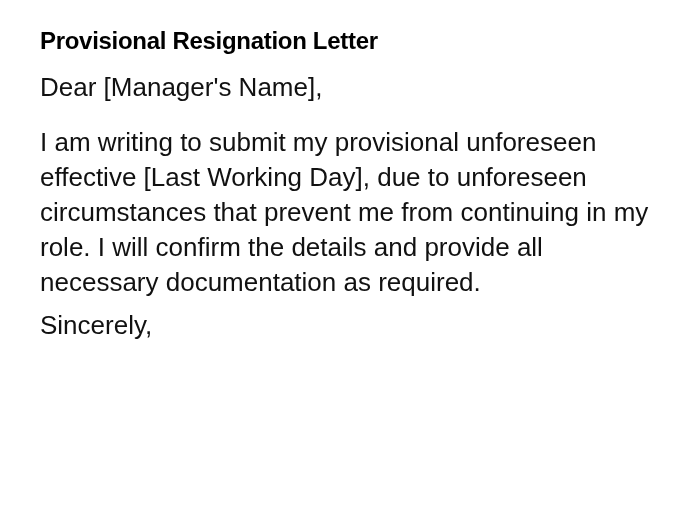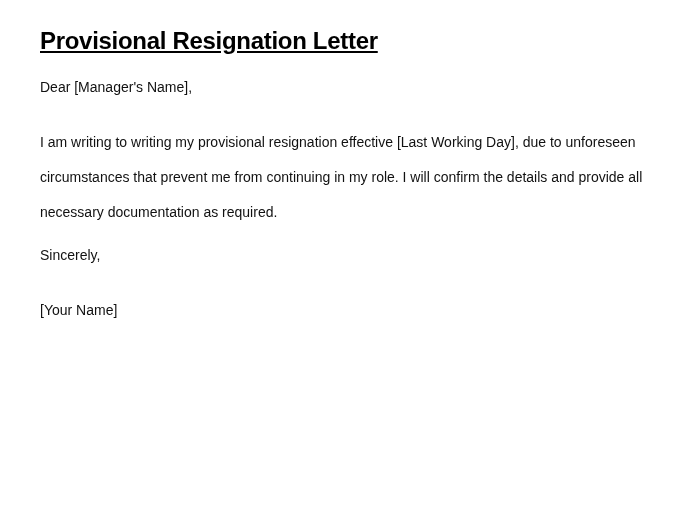--- a/index.html
+++ b/index.html
@@ -18,37 +18,35 @@
       position: relative;
       padding: 24px 40px 0 40px;
     }
     .title {
       font-size: 24px;
       font-weight: bold;
       margin: 0;
       line-height: 34px;
       letter-spacing: -0.3px;
       color: #000000;
-      text-decoration: underline;
     }
     .para {
-      font-size: 14px;
+      font-size: 26px;
       line-height: 35px;
       margin: 0;
       color: #111111;
       width: 620px;
     }
     .salutation { margin-top: 12px; }
     .p1 { margin-top: 20px; }
     .p2 { margin-top: 20px; width: 560px; }
     .closing { margin-top: 8px; }
     .signature { margin-top: 20px; }
   </style>
 </head>
 <body>
 
 <div class="page">
   <h1 class="title">Provisional Resignation Letter</h1>
   <p class="para salutation">Dear [Manager's Name],</p>
-  <p class="para p1">I am writing to writing my provisional resignation effective [Last Working Day], due to unforeseen circumstances that prevent me from continuing in my role. I will confirm the details and provide all necessary documentation as required.</p>
+  <p class="para p1">I am writing to submit my provisional unforeseen effective [Last Working Day], due to unforeseen circumstances that prevent me from continuing in my role. I will confirm the details and provide all necessary documentation as required.</p>
   <p class="para closing">Sincerely,</p>
-  <p class="para signature">[Your Name]</p>
 </div>
 
 </body></html>

